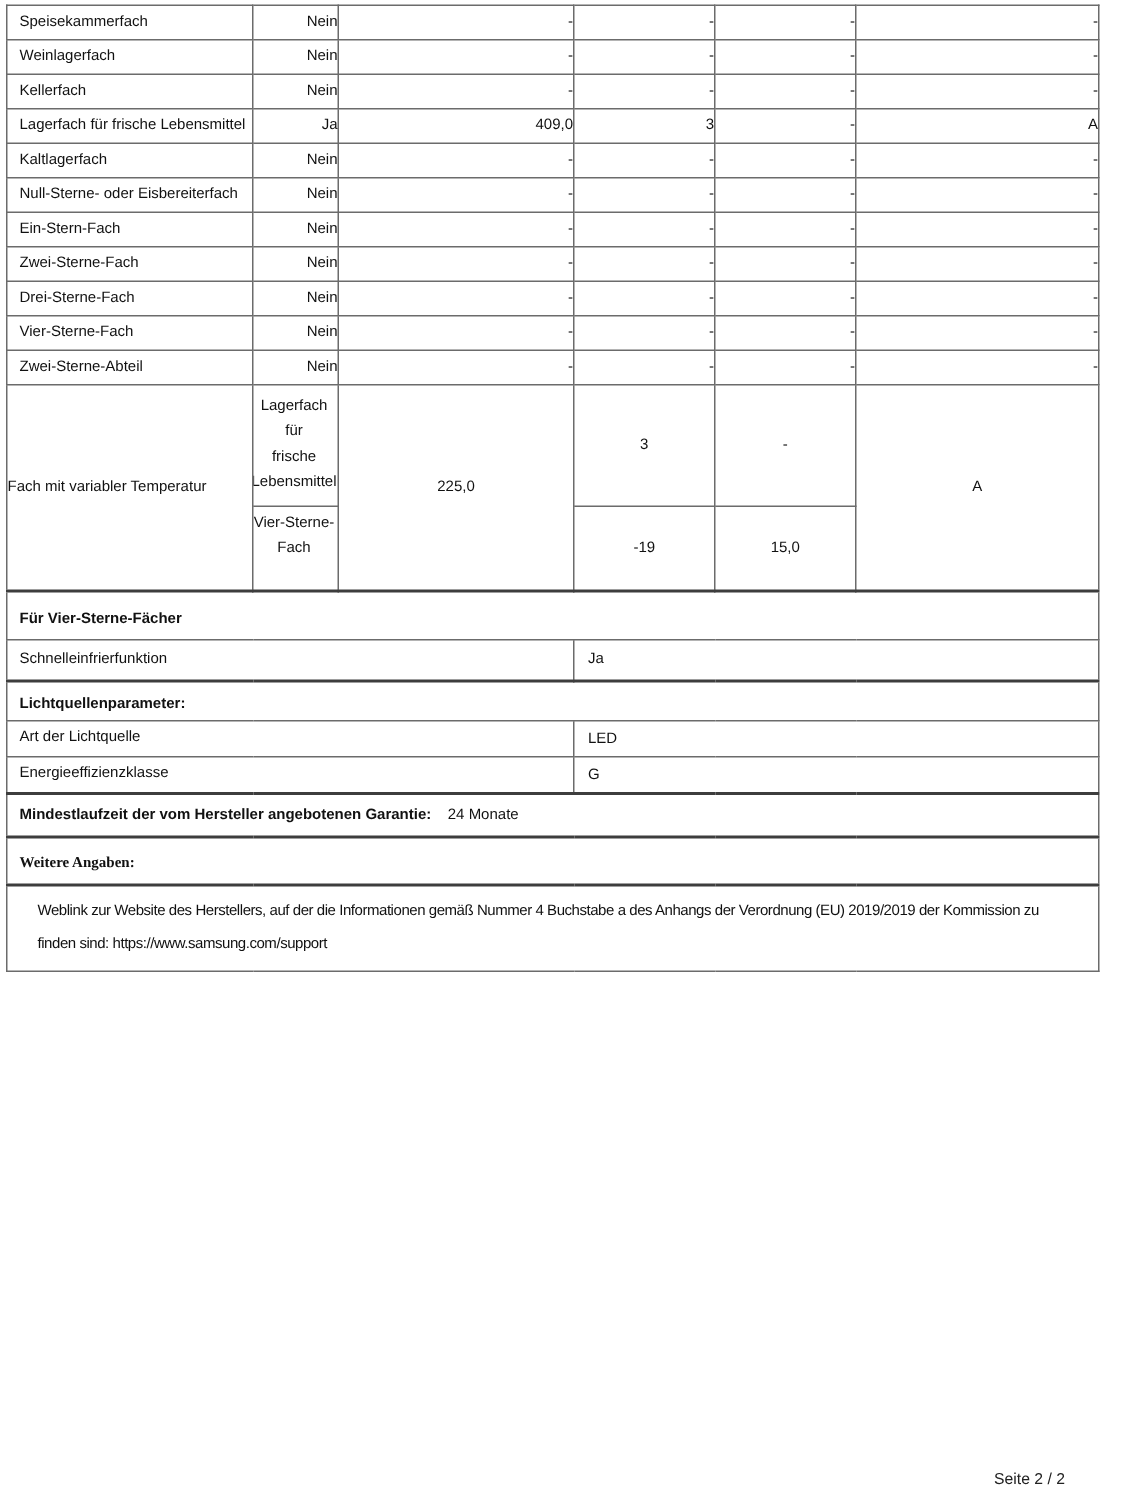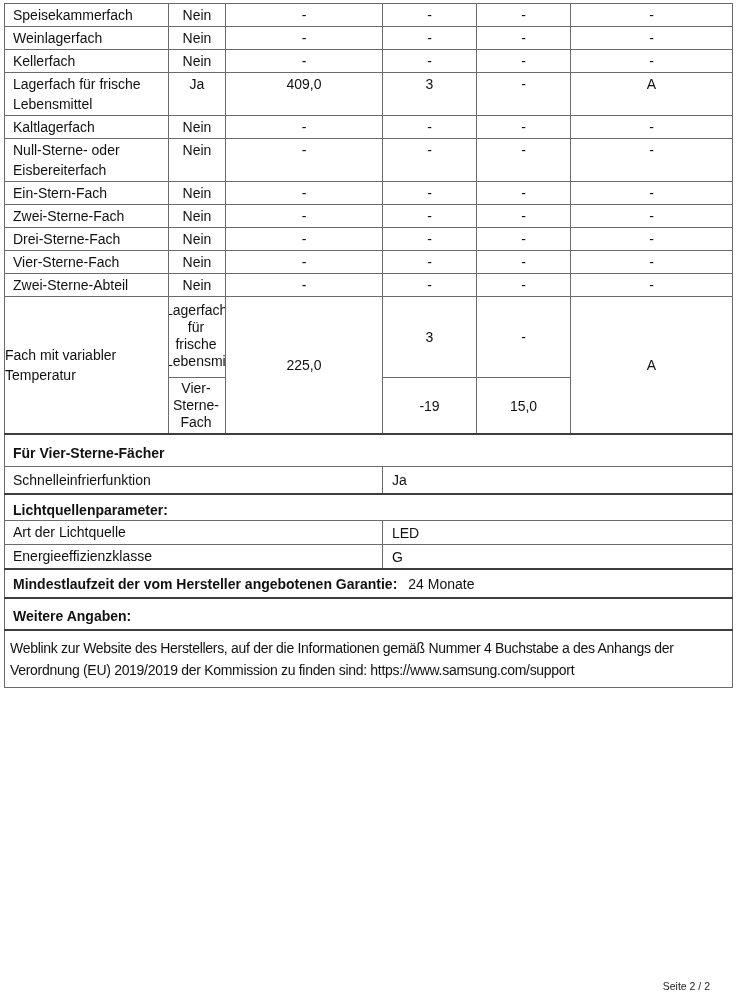--- a/index.html
+++ b/index.html
@@ -4,54 +4,54 @@
 <style>
   html,body{margin:0;padding:0;background:#ffffff;}
   body{width:750px;height:995px;position:relative;overflow:hidden;
        font-family:"Liberation Sans",sans-serif;color:#111;}
   .page{position:absolute;left:0;top:0;width:750px;height:995px;}
 
   table.sheet{
     border-collapse:collapse;table-layout:fixed;
     width:728px;margin:3px 0 0 4px;
     border:1.5px solid #3d3d3d;
-    font-size:14px;
+    font-size:10px;
   }
   td{border:1px solid #6b6b6b;padding:0;vertical-align:top;line-height:20px;}
 
   
   .crow td{height:20px;}
   td.lbl{text-align:left;padding:1px 4px 1px 8px;}
-  td.ctr{text-align:center;padding-top:1px;}
+  td.ctr{text-align:right;padding-top:1px;}
 
   
   tr.vtA td{height:80px;}
   tr.vtB td{height:55px;}
   td.vt-label{vertical-align:middle;text-align:left;padding:0 4px 0 0;}
   td.vt-mid{vertical-align:middle;text-align:center;}
   td.sub-type{overflow:hidden;text-align:center;}
   td.sub-type .clip{width:62px;margin-left:-4px;text-align:center;
                     word-spacing:100px;line-height:17px;}
   tr.vtA td.sub-type .clip{padding-top:5px;}
   tr.vtB td.sub-type .clip{padding-top:2px;}
 
   
   td.sec{font-weight:bold;text-align:left;vertical-align:middle;padding:4px 4px 0 8px;}
   td.kv-l{text-align:left;vertical-align:middle;padding:0 4px 1px 8px;}
   td.kv-v{text-align:left;vertical-align:middle;padding:0 4px 0 9px;}
   .tk{border-top:2px solid #3d3d3d;}
   .h27{height:27px;} .h25{height:25px;} .h21{height:21px;}
-  .h22{height:22px;} .h26{height:26px;}
+  .h22{height:22px;} .h26{height:26px;font-family:Liberation Serif, serif;}
 
   td.warranty{vertical-align:middle;text-align:left;padding:0 8px;}
   td.warranty .wlabel{font-weight:bold;}
   td.warranty .wvalue{padding-left:11px;text-align:center;}
 
   td.weblink{height:52px;vertical-align:middle;text-align:left;
-             padding:2px 5px;line-height:22px;letter-spacing:-0.3px;}
+             padding:2px 20px;line-height:22px;letter-spacing:-0.3px;}
 
   .footer{position:absolute;right:40px;top:980px;font-size:10.5px;color:#222;}
 </style>
 </head>
 <body>
 
 <div class="page">
   <table class="sheet">
     <colgroup>
       <col style="width:164px">

